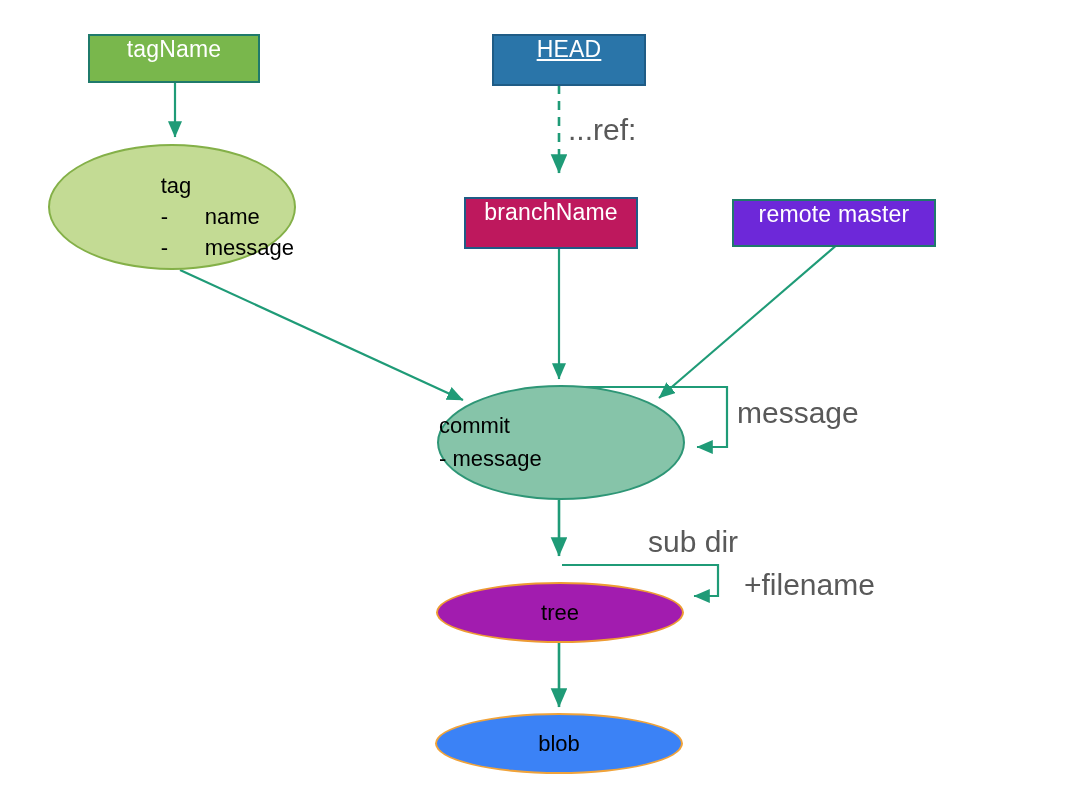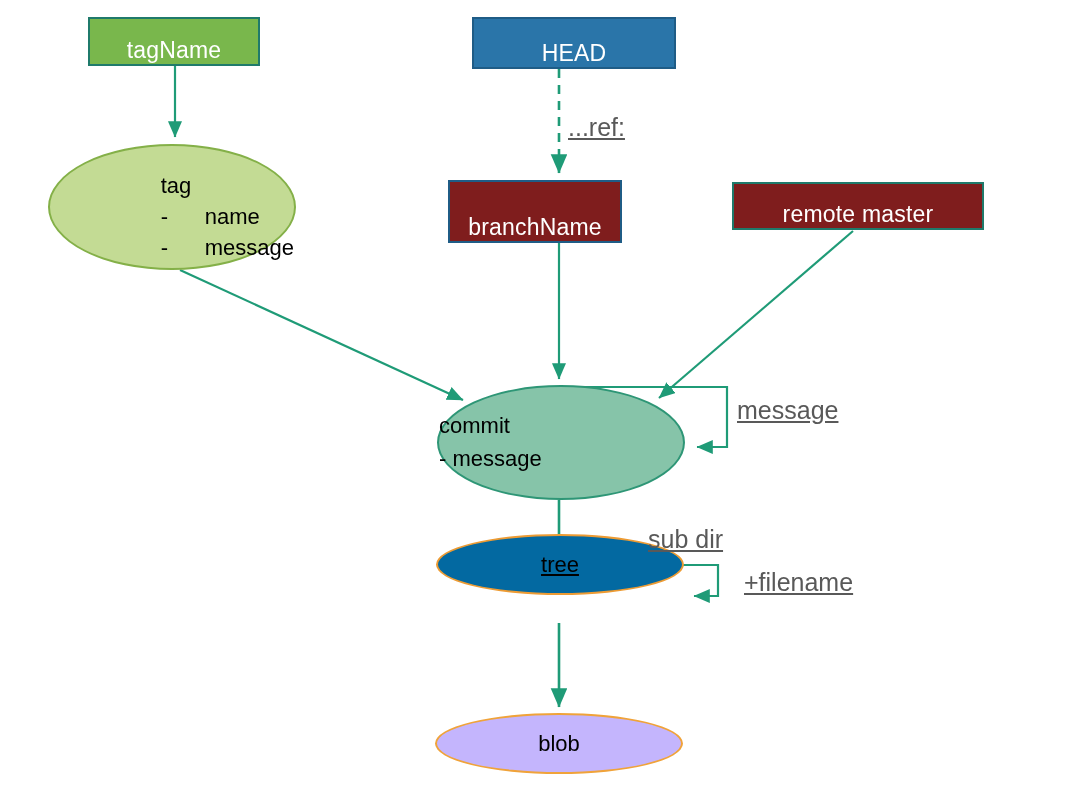--- a/index.html
+++ b/index.html
@@ -17,44 +17,46 @@
   #diagram-canvas {
     position: absolute;
     left: 0; top: 0;
     width: 1080px;
     height: 786px;
   }
   .node-box {
     position: absolute;
     box-sizing: border-box;
     display: flex;
-    align-items: flex-end;
+    align-items: flex-start;
     justify-content: center;
     color: #ffffff;
     font-size: 23px;
     letter-spacing: 0.2px;
+    margin-top: 17px;
   }
   #node-tagname {
     left: 88px; top: 17px; width: 172px; height: 49px;
     background: #79b74c;
     border: 2.5px solid #1f7a6b;
   }
   #node-head {
-    left: 472px; top: 17px; width: 204px; height: 52px;
+    left: 492px; top: 17px; width: 154px; height: 52px;
     background: #2a75a9;
     border: 2.5px solid #1f5c86;
+    text-decoration: underline;
   }
   #node-branchname {
-    left: 448px; top: 180px; width: 174px; height: 63px;
-    background: #7f1d1d;
+    left: 464px; top: 180px; width: 174px; height: 52px;
+    background: #be185d;
     border: 2.5px solid #1f5c86;
   }
   #node-remote-master {
-    left: 732px; top: 182px; width: 252px; height: 48px;
-    background: #7f1d1d;
+    left: 732px; top: 182px; width: 204px; height: 48px;
+    background: #6d28d9;
     border: 2.5px solid #1f7a6b;
   }
   .node-ellipse {
     position: absolute;
     box-sizing: border-box;
     border-radius: 50%;
     display: flex;
     align-items: center;
     justify-content: center;
     color: #000000;
@@ -79,36 +81,34 @@
     border: 2px solid #2e9676;
     align-items: center;
     justify-content: flex-start;
   }
   #node-commit .commit-text {
     line-height: 1.48;
     white-space: pre;
     text-align: left;
   }
   #node-tree {
-    left: 436px; top: 534px; width: 248px; height: 61px;
-    background: #0369a1;
+    left: 436px; top: 582px; width: 248px; height: 61px;
+    background: #a21caf;
     border: 2px solid #ed9b33;
-    text-decoration: underline;
   }
   #node-blob {
     left: 435px; top: 713px; width: 248px; height: 61px;
-    background: #c4b5fd;
+    background: #3b82f6;
     border: 2px solid #f0a33a;
   }
   .edge-label {
     position: absolute;
     color: #595959;
-    font-size: 25px;
+    font-size: 30px;
     white-space: nowrap;
-    text-decoration: underline;
   }
   #label-ref { left: 568px; top: 113px; }
   #label-parents { left: 737px; top: 396px; }
   #label-subdir { left: 632px; top: 525px; margin-left: 16px; }
   #label-filename { left: 744px; top: 568px; }
 </style>
 </head>
 <body>
 
 <svg id="diagram-canvas" viewBox="0 0 1080 786" xmlns="http://www.w3.org/2000/svg">

